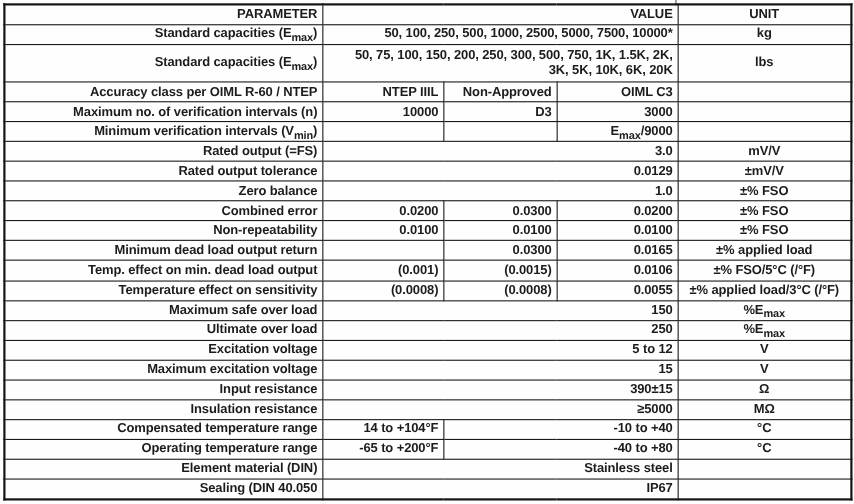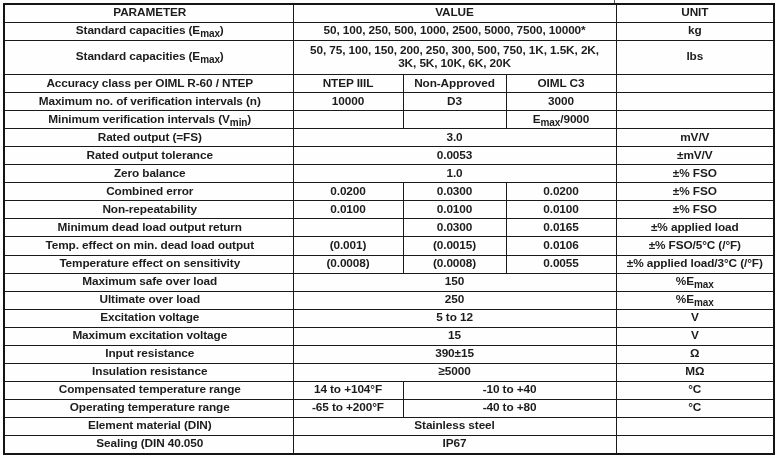--- a/index.html
+++ b/index.html
@@ -24,22 +24,22 @@
     border:1px solid #1a1a1a;
     font-size:11.8px;
     font-weight:bold;
     color:#1c1c1c;
     line-height:1.18;
     padding:0 4px;
     vertical-align:middle;
     letter-spacing:-0.1px;
     overflow:hidden;
   }
-  .spec th.param,.spec td.param{text-align:center;padding-left:6px;white-space:nowrap;}
-  .spec th.val,.spec td.val{text-align:center;white-space:pre-line;}
+  .spec th.param,.spec td.param{text-align:right;padding-left:6px;white-space:nowrap;}
+  .spec th.val,.spec td.val{text-align:right;white-space:pre-line;}
   .spec th.unit,.spec td.unit{text-align:center;white-space:nowrap;padding:0 2px;margin-left:28px;}
   .spec thead tr{height:18px;}
   sub{font-size:10px;line-height:0;}
 </style>
 </head>
 <body>
 
 <div class="page">
   <div class="artifact"></div>
   <table class="spec">
@@ -90,21 +90,21 @@
           <td class="val" colspan="1">E<sub>max</sub>/9000</td>
           <td class="unit"></td>
         </tr>
         <tr>
           <td class="param">Rated output (=FS)</td>
           <td class="val" colspan="3">3.0</td>
           <td class="unit">mV/V</td>
         </tr>
         <tr>
           <td class="param">Rated output tolerance</td>
-          <td class="val" colspan="3">0.0053</td>
+          <td class="val" colspan="3">0.0129</td>
           <td class="unit">±mV/V</td>
         </tr>
         <tr>
           <td class="param">Zero balance</td>
           <td class="val" colspan="3">1.0</td>
           <td class="unit">±% FSO</td>
         </tr>
         <tr>
           <td class="param">Combined error</td>
           <td class="val" colspan="1">0.0200</td>

